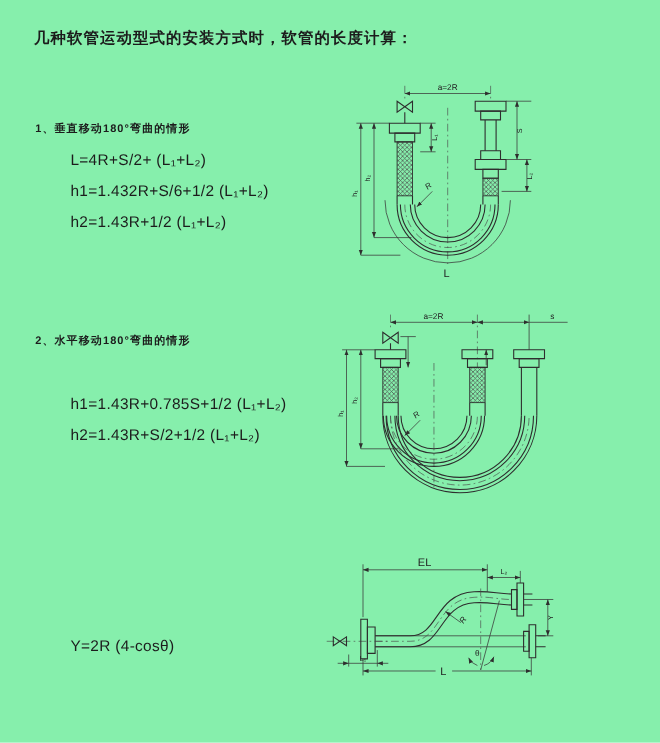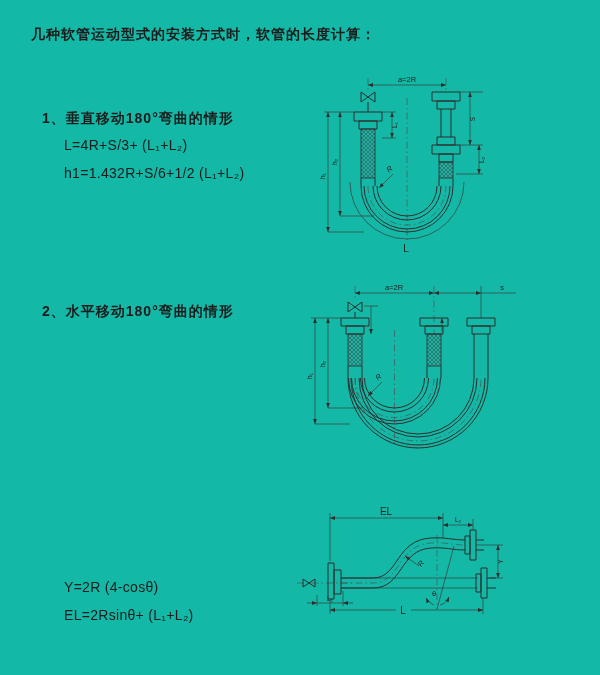--- a/index.html
+++ b/index.html
@@ -2,28 +2,28 @@
 <html><head>
 <meta charset="utf-8">
 <style>
   * { margin:0; padding:0; box-sizing:border-box; }
   html,body { background:#ffffff; }
   body {
     width:600px; height:675px; position:relative; overflow:hidden;
     font-family:"Liberation Sans","DejaVu Sans",sans-serif;
     color:#1c1c1c;
   }
-  .page { position:absolute; inset:0; background:#14b8a6; }
+  .page { position:absolute; inset:0; background:#86efac; }
   .doc-title {
     position:absolute; left:31px; top:26px;
     font-size:14px; font-weight:bold; letter-spacing:1px;
   }
   .sec-heading {
-    position:absolute; left:42px;
-    font-size:14px; font-weight:bold; letter-spacing:1px;
+    position:absolute; left:32px;
+    font-size:10px; font-weight:bold; letter-spacing:1px;
   }
   .formula {
     position:absolute; left:64px;
     font-size:14px; letter-spacing:0.3px;
   }
   svg.diagram { position:absolute; }
   svg.diagram * { vector-effect:non-scaling-stroke; }
   .ln   { stroke:#2e2e2e; stroke-width:1; fill:none; }
   .thin { stroke:#3a3a3a; stroke-width:0.7; fill:none; }
   .dash { stroke:#4a4a4a; stroke-width:0.6; fill:none; stroke-dasharray:7 3 1.5 3; }
@@ -33,27 +33,29 @@
   .braidrect { stroke:#2e2e2e; stroke-width:0.8; }
 </style>
 </head>
 <body>
 
 <div class="page">
 
   <div class="doc-title">几种软管运动型式的安装方式时，软管的长度计算：</div>
 
   <div class="sec-heading" style="top:110px">1、垂直移动180°弯曲的情形</div>
-  <div class="formula" style="top:137px">L=4R+S/3+ (L₁+L₂)</div>
+  <div class="formula" style="top:137px">L=4R+S/2+ (L₁+L₂)</div>
   <div class="formula" style="top:165px">h1=1.432R+S/6+1/2 (L₁+L₂)</div>
+  <div class="formula" style="top:193px">h2=1.43R+1/2 (L₁+L₂)</div>
 
   <div class="sec-heading" style="top:303px">2、水平移动180°弯曲的情形</div>
+  <div class="formula" style="top:359px">h1=1.43R+0.785S+1/2 (L₁+L₂)</div>
+  <div class="formula" style="top:387px">h2=1.43R+S/2+1/2 (L₁+L₂)</div>
 
   <div class="formula" style="top:579px">Y=2R (4-cosθ)</div>
-  <div class="formula" style="top:607px">EL=2Rsinθ+ (L₁+L₂)</div>
 
   <svg class="diagram" style="left:298px; top:66px;" width="272" height="206" viewBox="0 0 272 206">
     <defs>
       <marker id="ar1" viewBox="0 0 10 10" refX="9" refY="5" markerWidth="8" markerHeight="8" orient="auto-start-reverse">
         <path d="M0,1.6 L9,5 L0,8.4 z" fill="#2e2e2e"></path>
       </marker>
       <pattern id="braid1" width="4" height="4" patternUnits="userSpaceOnUse">
         <path d="M0,0 L4,4 M4,0 L0,4" stroke="#4a4a4a" stroke-width="0.6"></path>
       </pattern>
     </defs>

